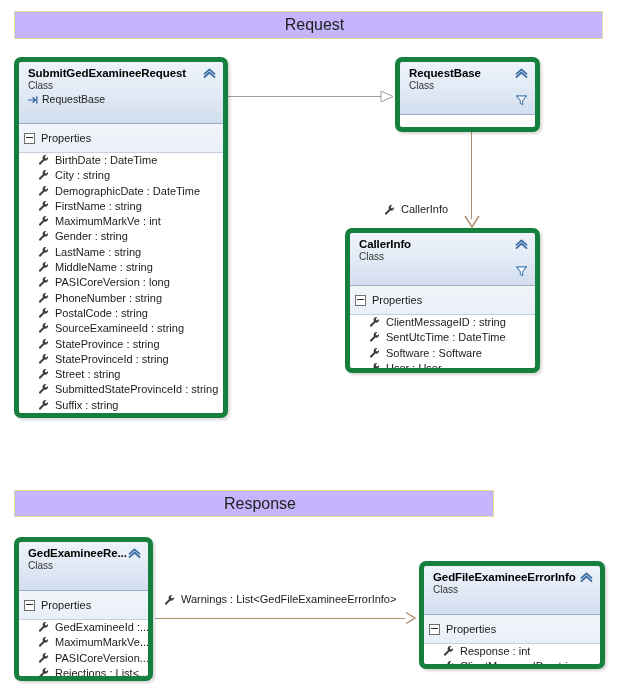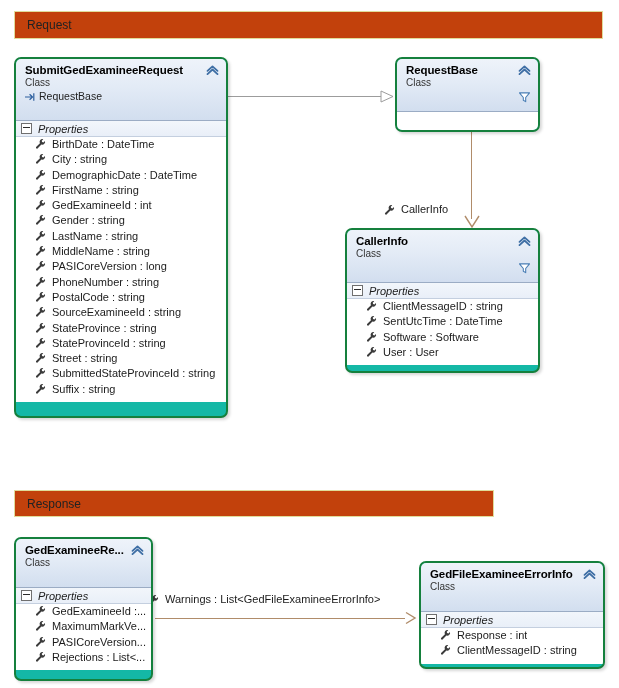--- a/index.html
+++ b/index.html
@@ -21,37 +21,38 @@
   .canvas {
     position: absolute;
     left: 0; top: 0;
     width: 619px;
     height: 688px;
   }
 
   
   .band {
     position: absolute;
-    background: #c2410c;
+    background: #c4b5fd;
     border: 1px solid #e0dc9a;
     box-sizing: border-box;
     display: flex;
     align-items: center;
     padding-left: 12px;
-    font-size: 12px;
+    font-size: 16px;
     color: #222222;
+    justify-content: center;
   }
 
   
   .cls {
     position: absolute;
     box-sizing: border-box;
-    border: 2px solid #15803d;
+    border: 5px solid #15803d;
     border-radius: 7px;
-    background: #14b8a6;
+    background: #737373;
     box-shadow: 2px 2px 3px rgba(0,0,0,0.16);
     overflow: hidden;
   }
   .cls-header {
     position: relative;
     box-sizing: border-box;
     background: linear-gradient(to bottom, #eef3fa 0%, #e3ebf6 45%, #d2deef 100%);
     border-bottom: 1px solid #9bacc4;
     padding: 5px 8px 4px 9px;
   }
@@ -96,22 +97,21 @@
   .compart-title {
     box-sizing: border-box;
     background: linear-gradient(to bottom, #f2f6fb 0%, #e9eff8 100%);
     border-bottom: 1px solid #c4cfdf;
     display: flex;
     align-items: center;
     gap: 6px;
     padding: 2px 0 2px 5px;
     font-size: 11px;
     color: #1b1b1b;
-    height: 16px;
-    font-style: italic;
+    height: 29px;
   }
   .expander {
     width: 9px; height: 9px;
     border: 1px solid #6f6f6f;
     background: #ffffff;
     position: relative;
     flex: 0 0 auto;
   }
   .expander:before {
     content: "";
@@ -227,21 +227,21 @@
       <div class="member">
         <svg class="wrench" viewBox="0 0 16 16">
             <path d="M11.2 1.3a4.2 4.2 0 0 0-4.0 6.2L1.6 13.1a1.5 1.5 0 0 0 2.1 2.1l5.6-5.6a4.2 4.2 0 0 0 5.2-5.4l-2.2 2.2-2.0-.5-.5-2.0 2.2-2.2a4.3 4.3 0 0 0-0.8-.4z" fill="#3b3b3b"></path>
           </svg>
         <span class="mlabel">FirstName : string</span>
       </div>
       <div class="member">
         <svg class="wrench" viewBox="0 0 16 16">
             <path d="M11.2 1.3a4.2 4.2 0 0 0-4.0 6.2L1.6 13.1a1.5 1.5 0 0 0 2.1 2.1l5.6-5.6a4.2 4.2 0 0 0 5.2-5.4l-2.2 2.2-2.0-.5-.5-2.0 2.2-2.2a4.3 4.3 0 0 0-0.8-.4z" fill="#3b3b3b"></path>
           </svg>
-        <span class="mlabel">GedExamineeId : int</span>
+        <span class="mlabel">MaximumMarkVe : int</span>
       </div>
       <div class="member">
         <svg class="wrench" viewBox="0 0 16 16">
             <path d="M11.2 1.3a4.2 4.2 0 0 0-4.0 6.2L1.6 13.1a1.5 1.5 0 0 0 2.1 2.1l5.6-5.6a4.2 4.2 0 0 0 5.2-5.4l-2.2 2.2-2.0-.5-.5-2.0 2.2-2.2a4.3 4.3 0 0 0-0.8-.4z" fill="#3b3b3b"></path>
           </svg>
         <span class="mlabel">Gender : string</span>
       </div>
       <div class="member">
         <svg class="wrench" viewBox="0 0 16 16">
             <path d="M11.2 1.3a4.2 4.2 0 0 0-4.0 6.2L1.6 13.1a1.5 1.5 0 0 0 2.1 2.1l5.6-5.6a4.2 4.2 0 0 0 5.2-5.4l-2.2 2.2-2.0-.5-.5-2.0 2.2-2.2a4.3 4.3 0 0 0-0.8-.4z" fill="#3b3b3b"></path>
@@ -374,21 +374,21 @@
     <span>Response</span>
   </div>
 
   <div class="conn" style="left:155px; top:611px; width:266px; height:14px;">
     <div class="assoc-h" style="left:0; top:7px; width:250px;"></div>
     <svg width="18" height="14" style="position:absolute; left:246px; top:0;">
       <polyline points="5,1.5 14,7 5,12.5" fill="none" stroke="#b08c6a" stroke-width="1.4"></polyline>
     </svg>
   </div>
 
-  <div class="assoc-label" style="left:148px; top:593px;">
+  <div class="assoc-label" style="left:164px; top:593px;">
     <svg class="wrench" viewBox="0 0 16 16">
       <path d="M11.2 1.3a4.2 4.2 0 0 0-4.0 6.2L1.6 13.1a1.5 1.5 0 0 0 2.1 2.1l5.6-5.6a4.2 4.2 0 0 0 5.2-5.4l-2.2 2.2-2.0-.5-.5-2.0 2.2-2.2a4.3 4.3 0 0 0-0.8-.4z" fill="#3b3b3b"></path>
     </svg>
     <span>Warnings : List&lt;GedFileExamineeErrorInfo&gt;</span>
   </div>
 
   <div class="cls" style="left:14px; top:537px; width:139px; height:144px;">
     <div class="cls-header" style="height:49px;">
       <div class="cls-title">GedExamineeRe...</div>
       <div class="cls-stereo">Class</div>

